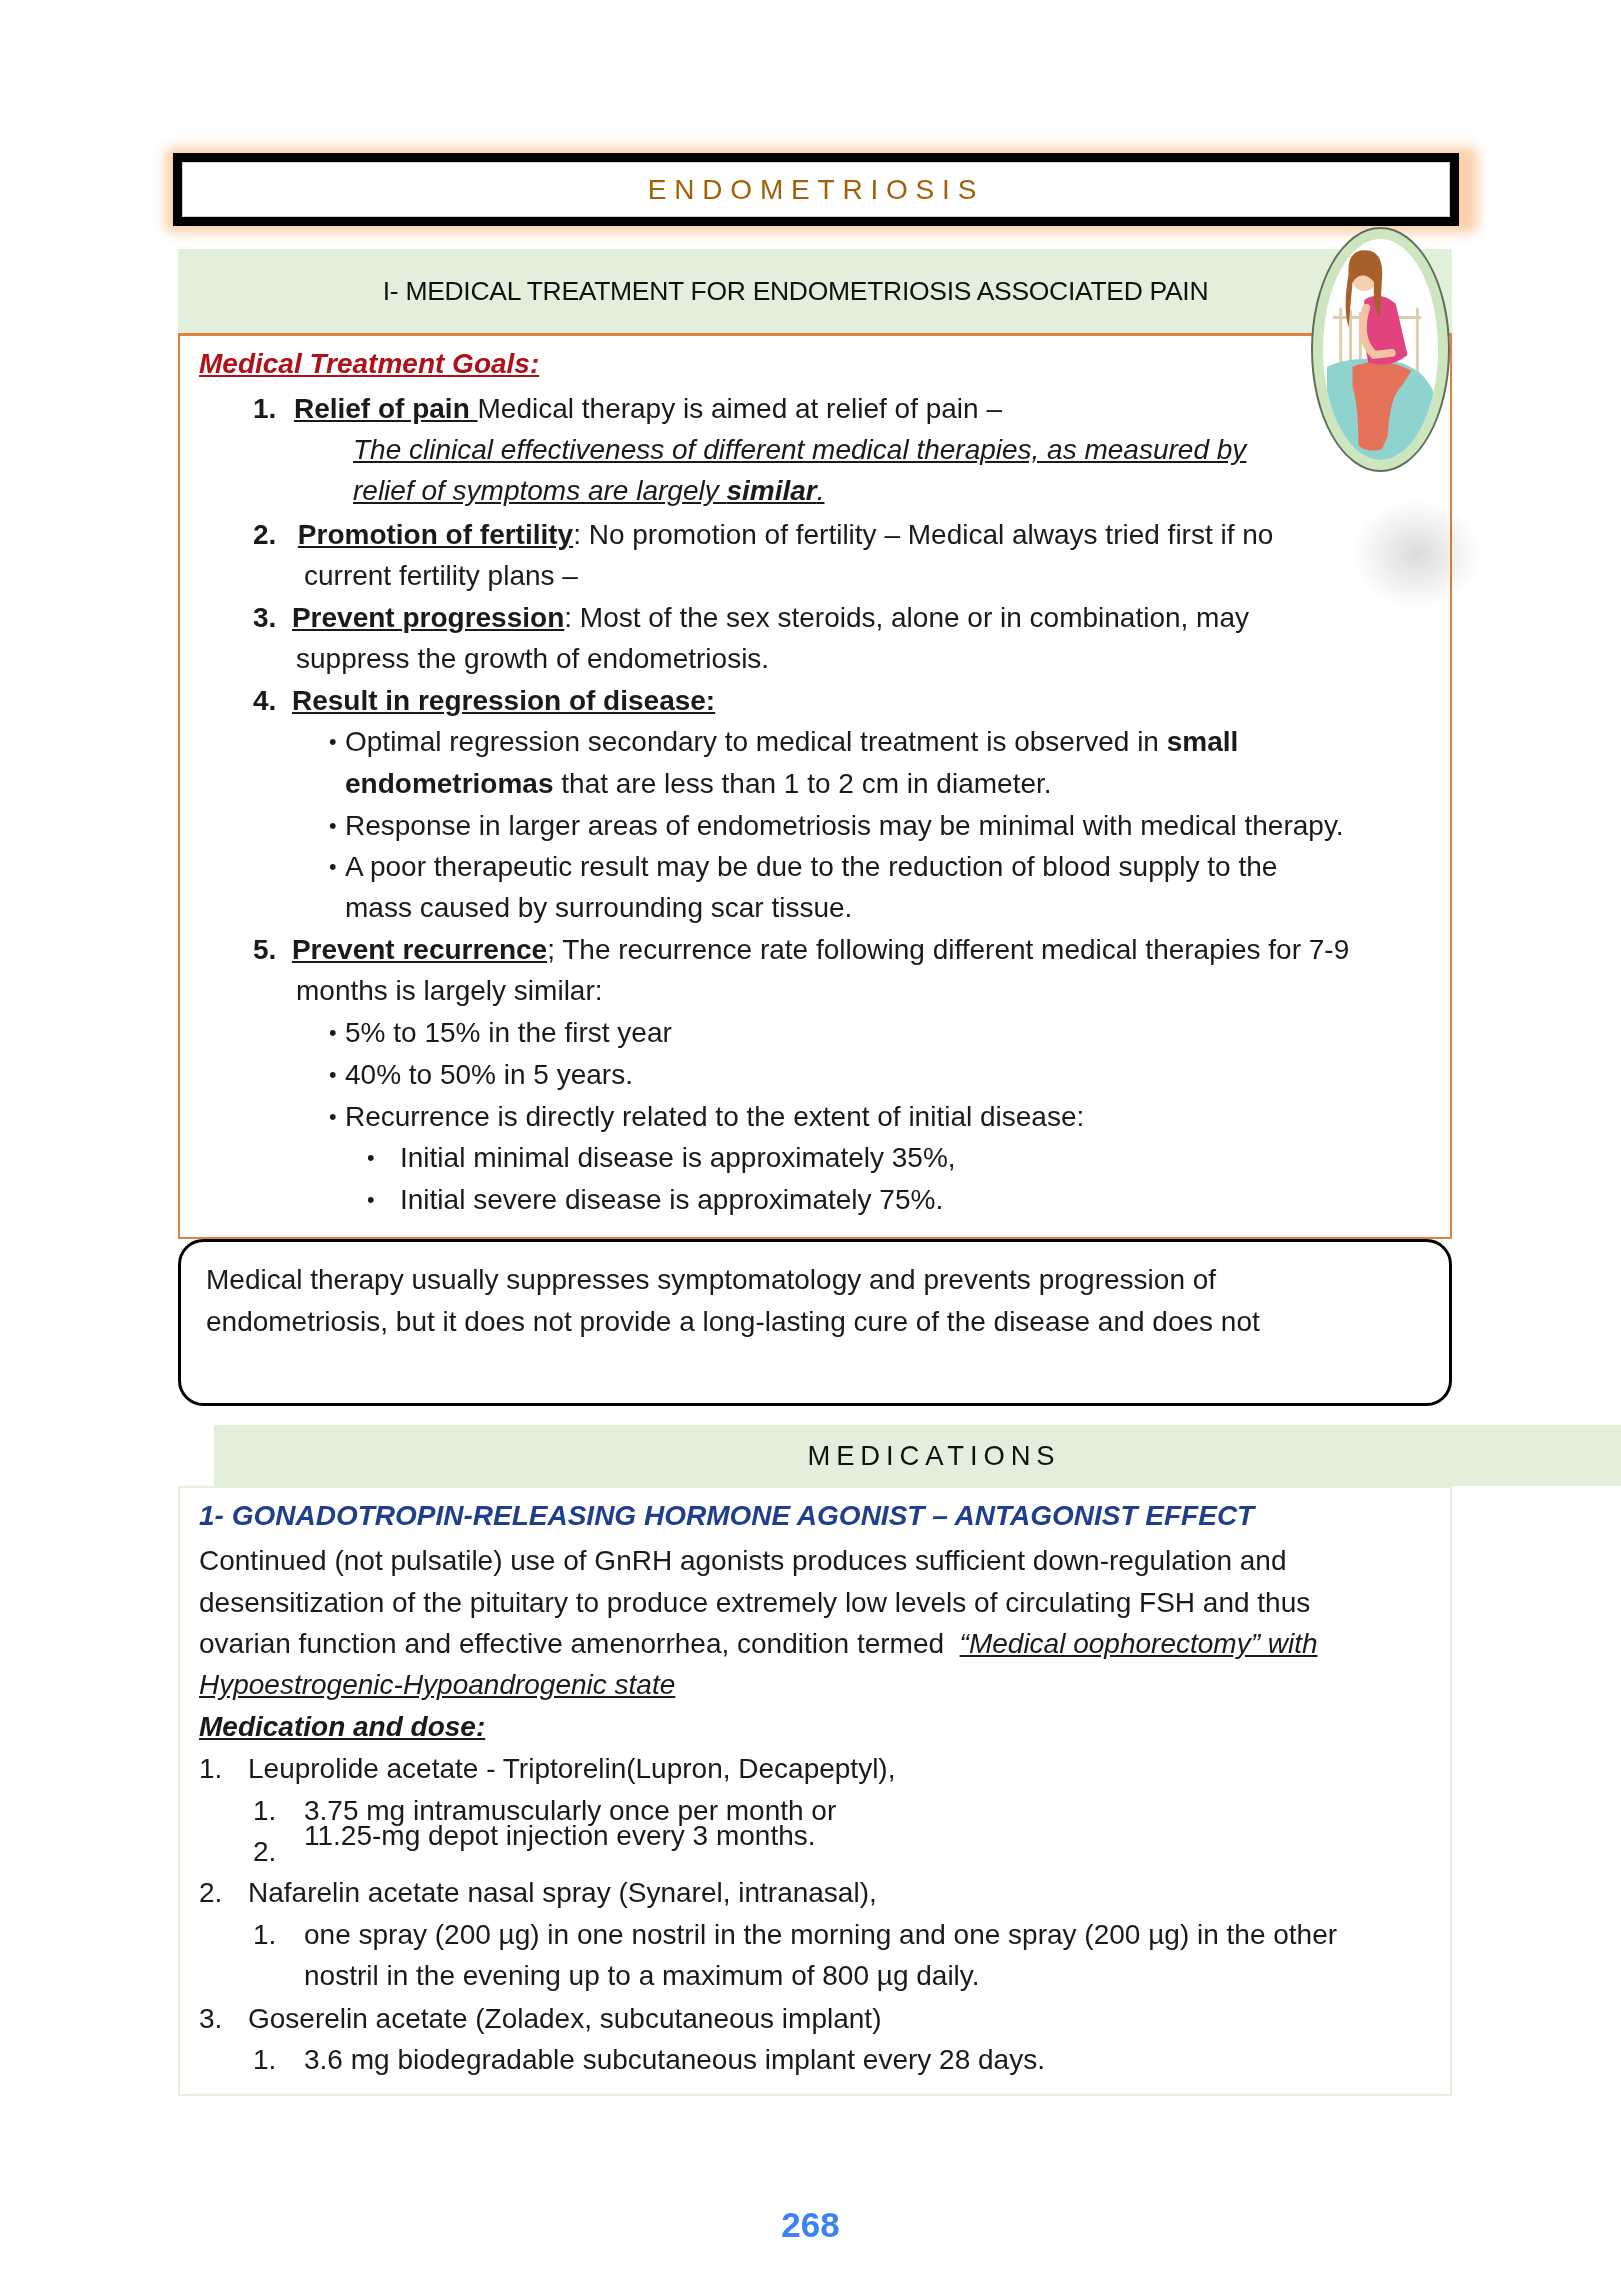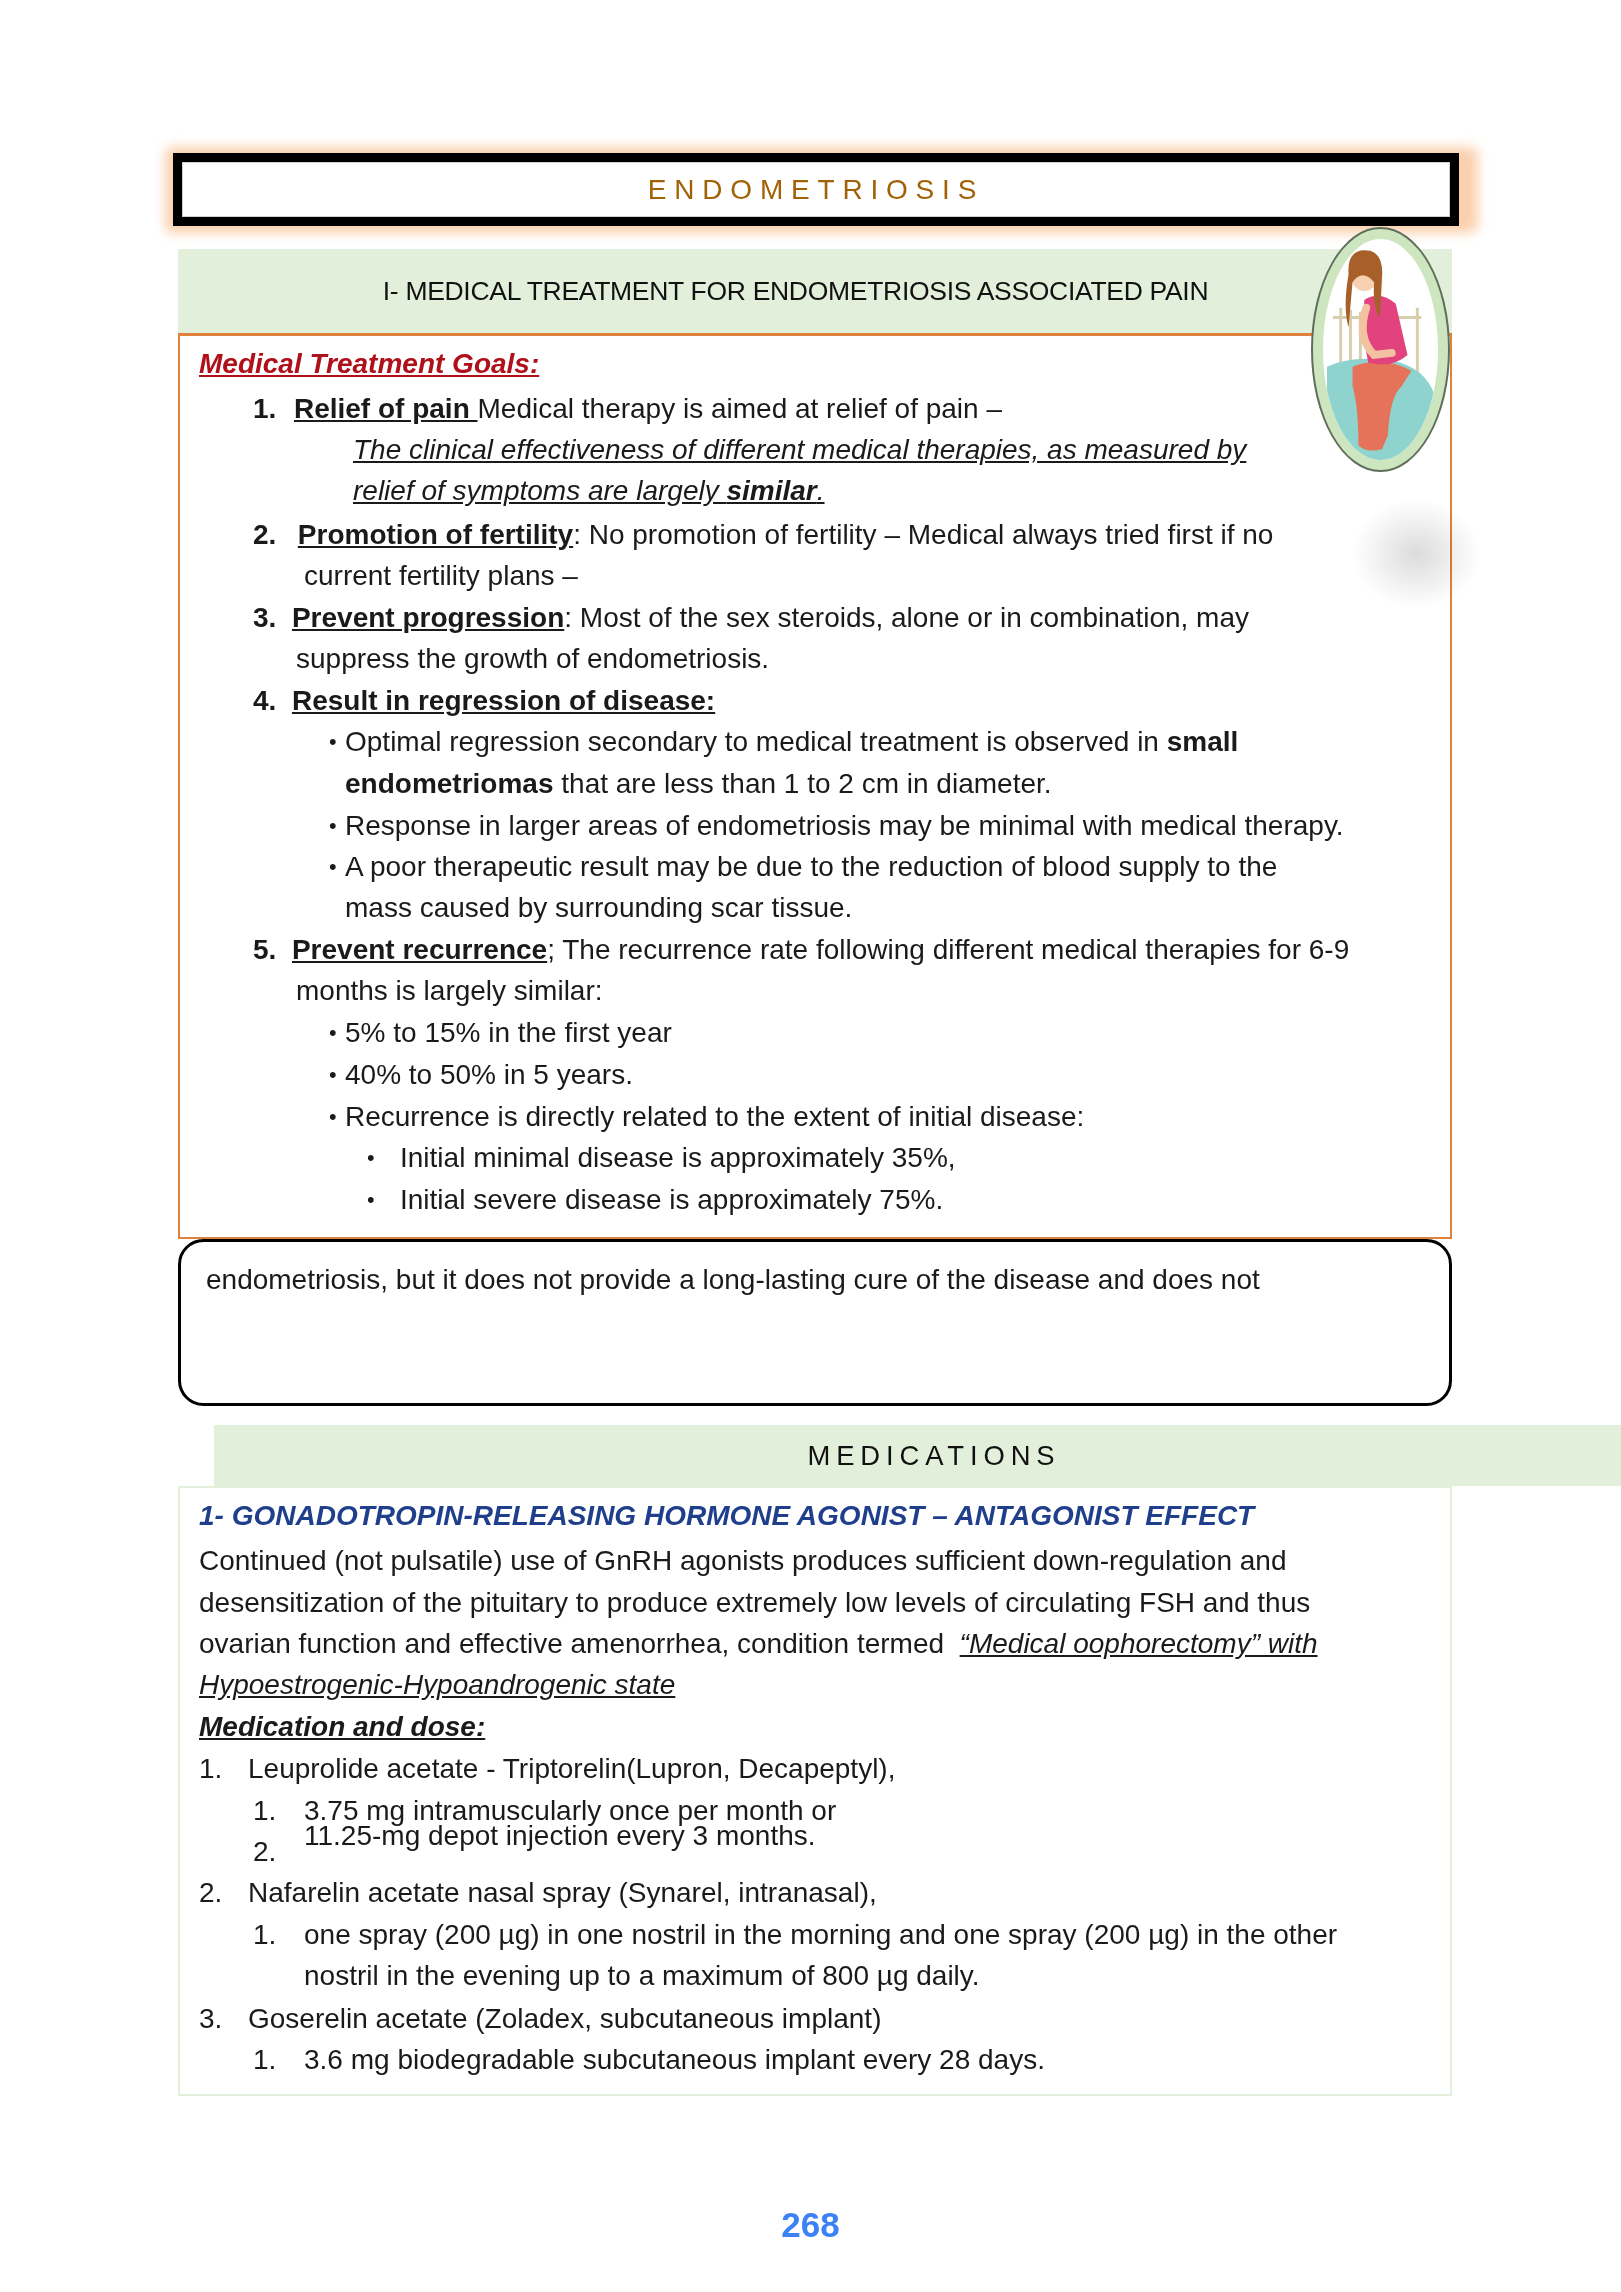--- a/index.html
+++ b/index.html
@@ -135,36 +135,37 @@
 <div class="abs txt" style="left:345px; top:721px;"><span>Optimal regression secondary to medical treatment is observed in </span><span class="b">small</span></div>
 <div class="abs txt" style="left:345px; top:763px;"><span class="b">endometriomas</span><span> that are less than 1 to 2 cm in diameter.</span></div>
 <span class="bullet" style="left:329px; top:813px;">•</span>
 <div class="abs txt" style="left:345px; top:805px;">Response in larger areas of endometriosis may be minimal with medical therapy.</div>
 <span class="bullet" style="left:329px; top:854px;">•</span>
 <div class="abs txt" style="left:345px; top:846px;">A poor therapeutic result may be due to the reduction of blood supply to the</div>
 <div class="abs txt" style="left:345px; top:887px;">mass caused by surrounding scar tissue.</div>
 
 <div class="abs txt" style="left:253px; top:929px;">
   <span class="num">5.</span>
-  <span class="bu" style="margin-left:7.8px;">Prevent recurrence</span><span>; The recurrence rate following different medical therapies for 6-9</span>
+  <span class="bu" style="margin-left:7.8px;">Prevent recurrence</span><span>; The recurrence rate following different medical therapies for 7-9</span>
 </div>
 <div class="abs txt" style="left:296px; top:970px;">months is largely similar:</div>
 <span class="bullet" style="left:329px; top:1020px;">•</span>
 <div class="abs txt" style="left:345px; top:1012px;">5% to 15% in the first year</div>
 <span class="bullet" style="left:329px; top:1062px;">•</span>
 <div class="abs txt" style="left:345px; top:1054px;">40% to 50% in 5 years.</div>
 <span class="bullet" style="left:329px; top:1104px;">•</span>
 <div class="abs txt" style="left:345px; top:1096px;">Recurrence is directly related to the extent of initial disease:</div>
 <span class="bullet" style="left:367px; top:1145px;">•</span>
 <div class="abs txt" style="left:400px; top:1137px;">Initial minimal disease is approximately 35%,</div>
 <span class="bullet" style="left:367px; top:1187px;">•</span>
 <div class="abs txt" style="left:400px; top:1179px;">Initial severe disease is approximately 75%.</div>
 
 <div class="abs note-box"></div>
 <div class="abs note-text">
+  <div>Medical therapy usually suppresses symptomatology and prevents progression of</div>
   <div>endometriosis, but it does not provide a long-lasting cure of the disease and does not</div>
 </div>
 
 <div class="abs med-band">
   <span class="med-band-text">MEDICATIONS</span>
 </div>
 <div class="abs med-box"></div>
 
 <div class="abs gnrh-title">1- GONADOTROPIN-RELEASING HORMONE AGONIST – ANTAGONIST EFFECT</div>
 <div class="abs txt" style="left:199px; top:1540px;">Continued (not pulsatile) use of GnRH agonists produces sufficient down-regulation and</div>

